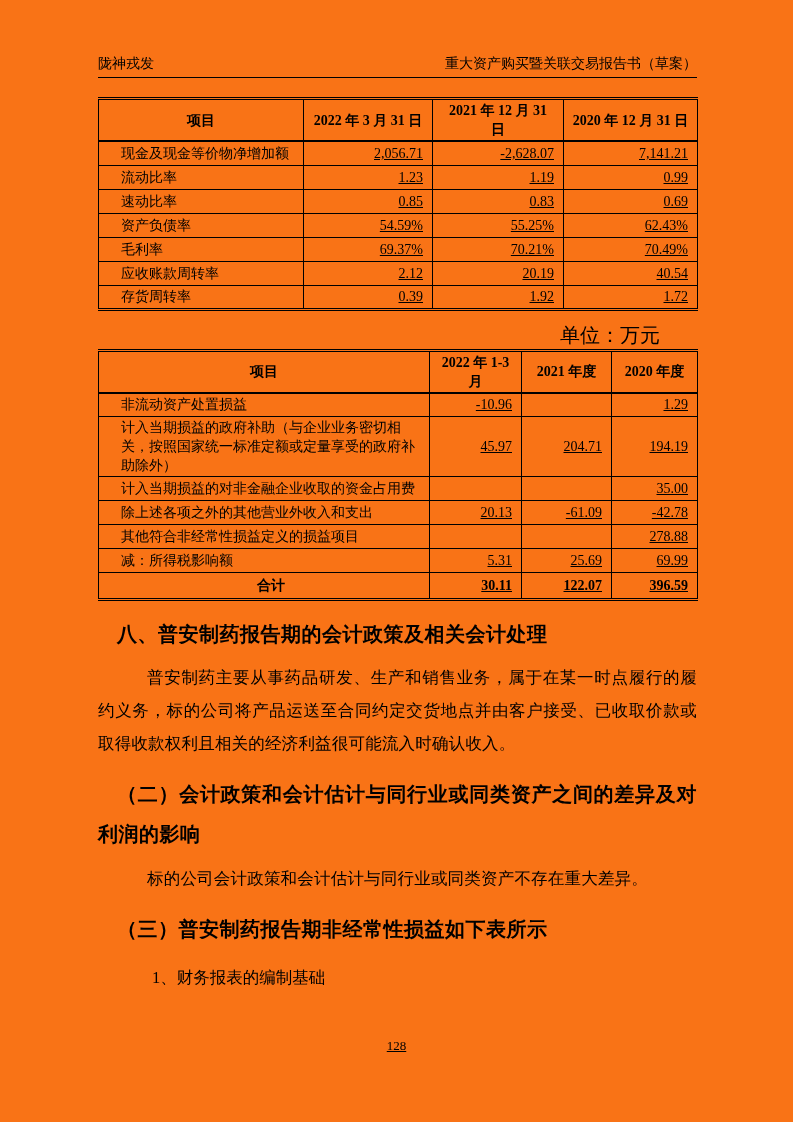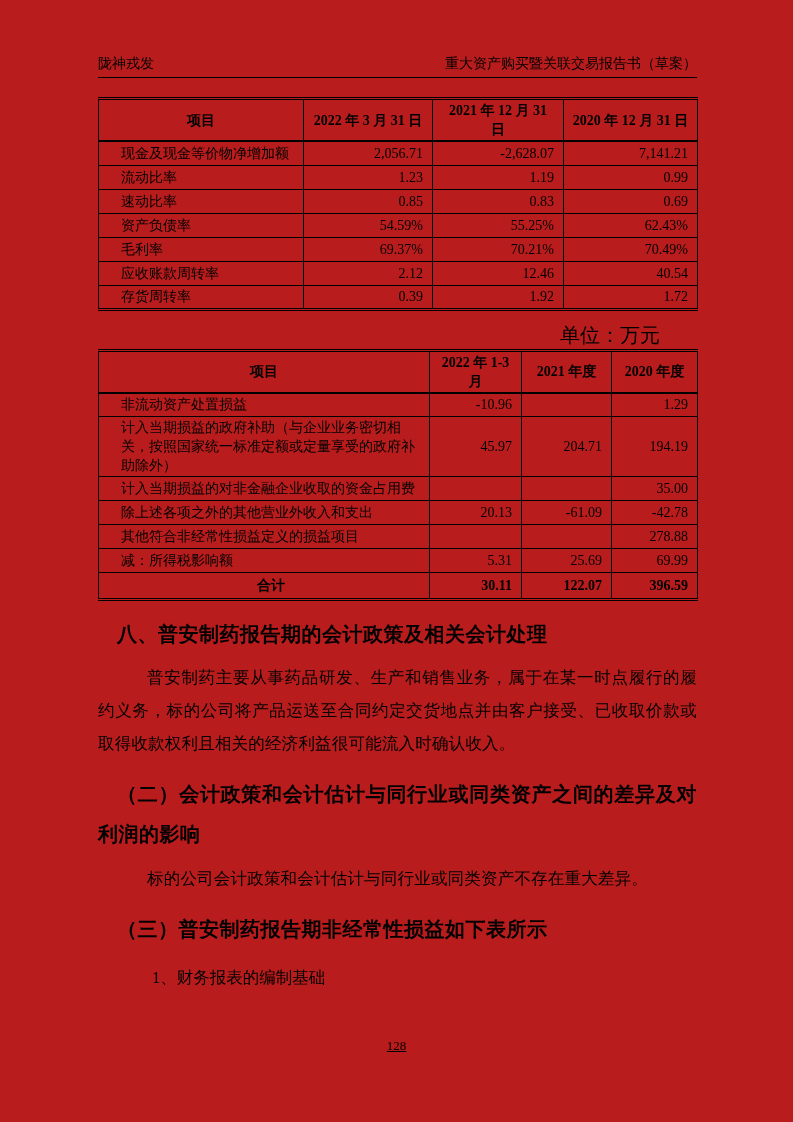--- a/index.html
+++ b/index.html
@@ -2,21 +2,21 @@
 <html><head>
 <meta charset="utf-8">
 <style>
   * { box-sizing: border-box; }
   html,body { margin:0; padding:0; background:#ffffff; }
   .page {
     position: relative;
     width: 793px;
     height: 1122px;
     margin: 0 auto;
-    background: #b91c1c;
+    background: #f97316;
     color: #000000;
     font-family: "Liberation Serif", "DejaVu Serif", serif;
     padding: 0 96px 0 98px;
     overflow: hidden;
   }
   
   .doc-header {
     margin-top: 54px;
     display: flex;
     justify-content: space-between;
@@ -40,21 +40,21 @@
     padding: 1px 8px;
     line-height: 19px;
     overflow: hidden;
   }
   table.tbl thead th {
     border-bottom: 2px solid #000;
     font-weight: bold;
     text-align: center;
   }
   table.tbl td.c-label { text-align: left;  padding-left: 22px; }
-  table.tbl td.c-num   { text-align: right; padding-right: 9px; }
+  table.tbl td.c-num   { text-align: right; padding-right: 9px; text-decoration: underline; }
   .ratio-tbl { margin-top: 19px; }
   .ratio-tbl thead tr { height: 30px; }
   .ratio-tbl tbody tr { height: 24px; }
   .nonrec-tbl { margin-top: 4px; }
   .nonrec-tbl thead tr { height: 26px; }
   .nonrec-tbl tbody tr { height: 24px; }
   .nonrec-tbl tr.total-row { height: 27px; }
   .nonrec-tbl tr.total-row td { font-weight: bold; }
   .nonrec-tbl tr.total-row td.c-label { text-align: center; }
   
@@ -170,21 +170,21 @@
       </tr>
       <tr>
         <td class="c-label">毛利率</td>
         <td class="c-num">69.37%</td>
         <td class="c-num">70.21%</td>
         <td class="c-num">70.49%</td>
       </tr>
       <tr>
         <td class="c-label">应收账款周转率</td>
         <td class="c-num">2.12</td>
-        <td class="c-num">12.46</td>
+        <td class="c-num">20.19</td>
         <td class="c-num">40.54</td>
       </tr>
       <tr>
         <td class="c-label">存货周转率</td>
         <td class="c-num">0.39</td>
         <td class="c-num">1.92</td>
         <td class="c-num">1.72</td>
       </tr>
     </tbody>
   </table>

